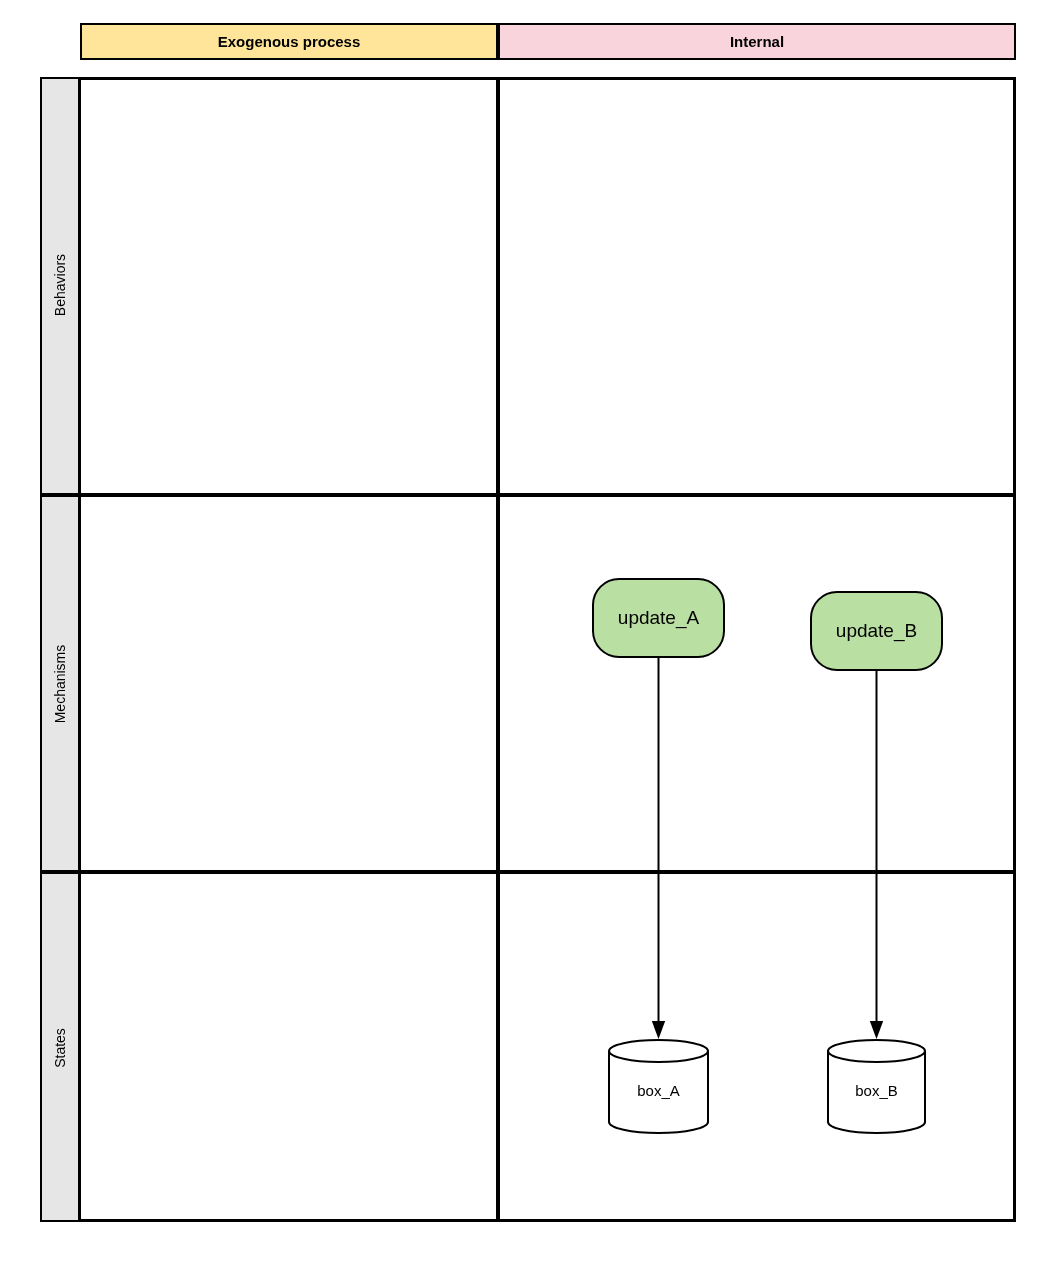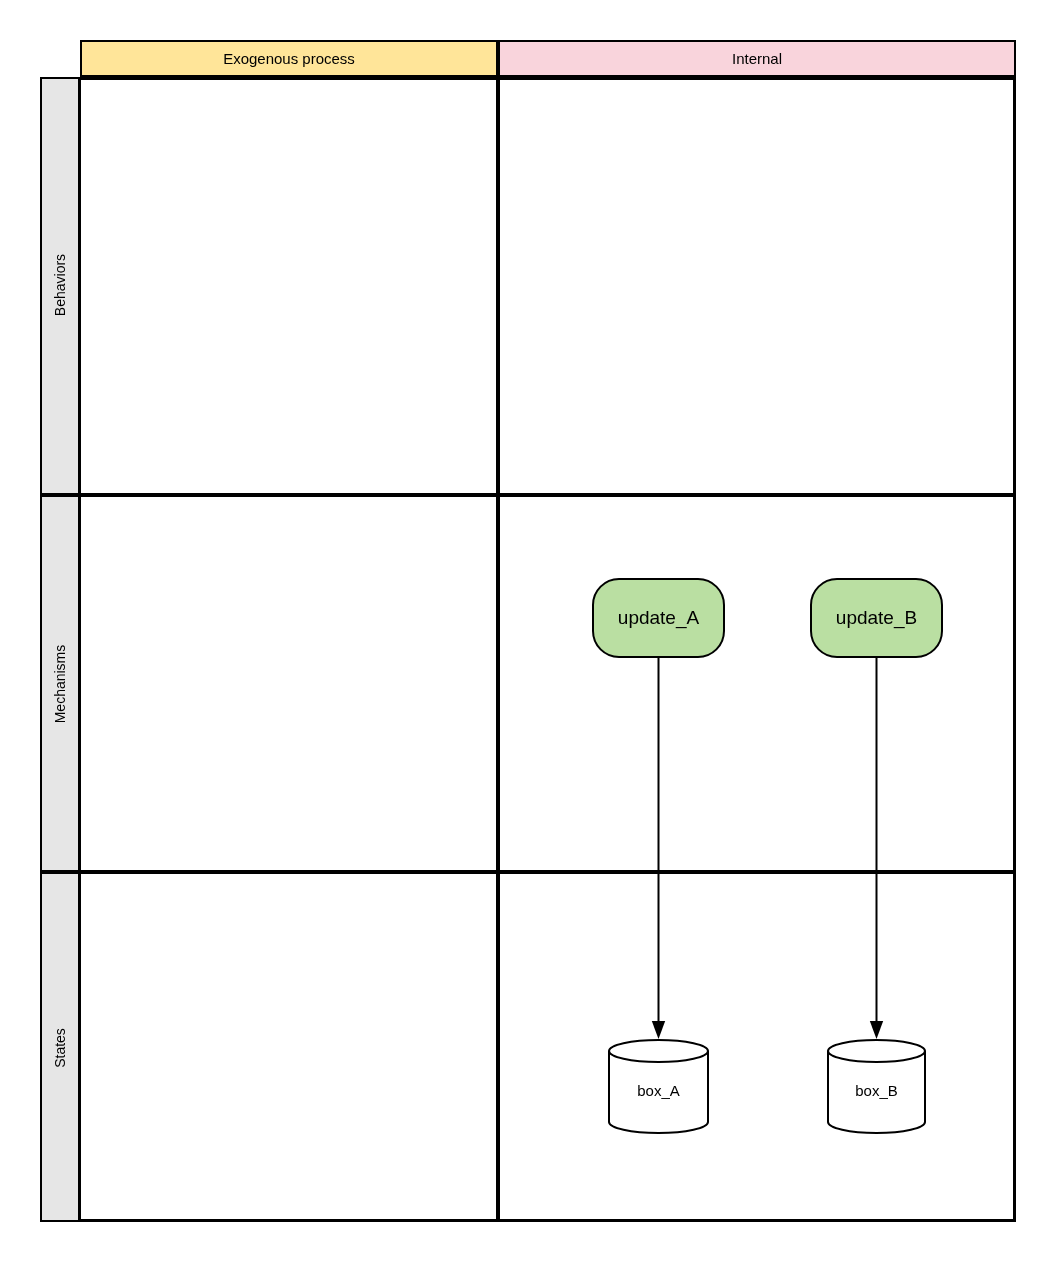--- a/index.html
+++ b/index.html
@@ -13,27 +13,28 @@
     position: relative;
     width: 1057px;
     height: 1263px;
     background: #ffffff;
     overflow: hidden;
   }
   .abs { position: absolute; box-sizing: border-box; }
 
   
   .col-header {
-    top: 40px;
+    top: 23px;
     height: 37px;
     border: 2px solid #000000;
     display: flex;
     align-items: center;
     justify-content: center;
     font-size: 15px;
+    font-weight: bold;
   }
   .col-header.exogenous { left: 80px;  width: 418px; background: #ffe599; }
   .col-header.internal  { left: 498px; width: 518px; background: #f9d4dc; text-align: right; }
 
   
   .row-label-col {
     left: 40px;
     top: 77px;
     width: 40px;
     height: 1145px;
@@ -78,21 +79,21 @@
     background: #badfa2;
     border: 2px solid #000000;
     border-radius: 27px;
     display: flex;
     align-items: center;
     justify-content: center;
     font-size: 19px;
     cursor: default;
   }
   .process-node.a { left: 592px; }
-  .process-node.b { left: 810px; }
+  .process-node.b { left: 810px; margin-top: 13px; }
 
   .overlay {
     position: absolute;
     left: 0; top: 0;
     width: 1057px;
     height: 1263px;
   }
   .overlay text {
     font-family: "Liberation Sans", sans-serif;
     font-size: 15px;

